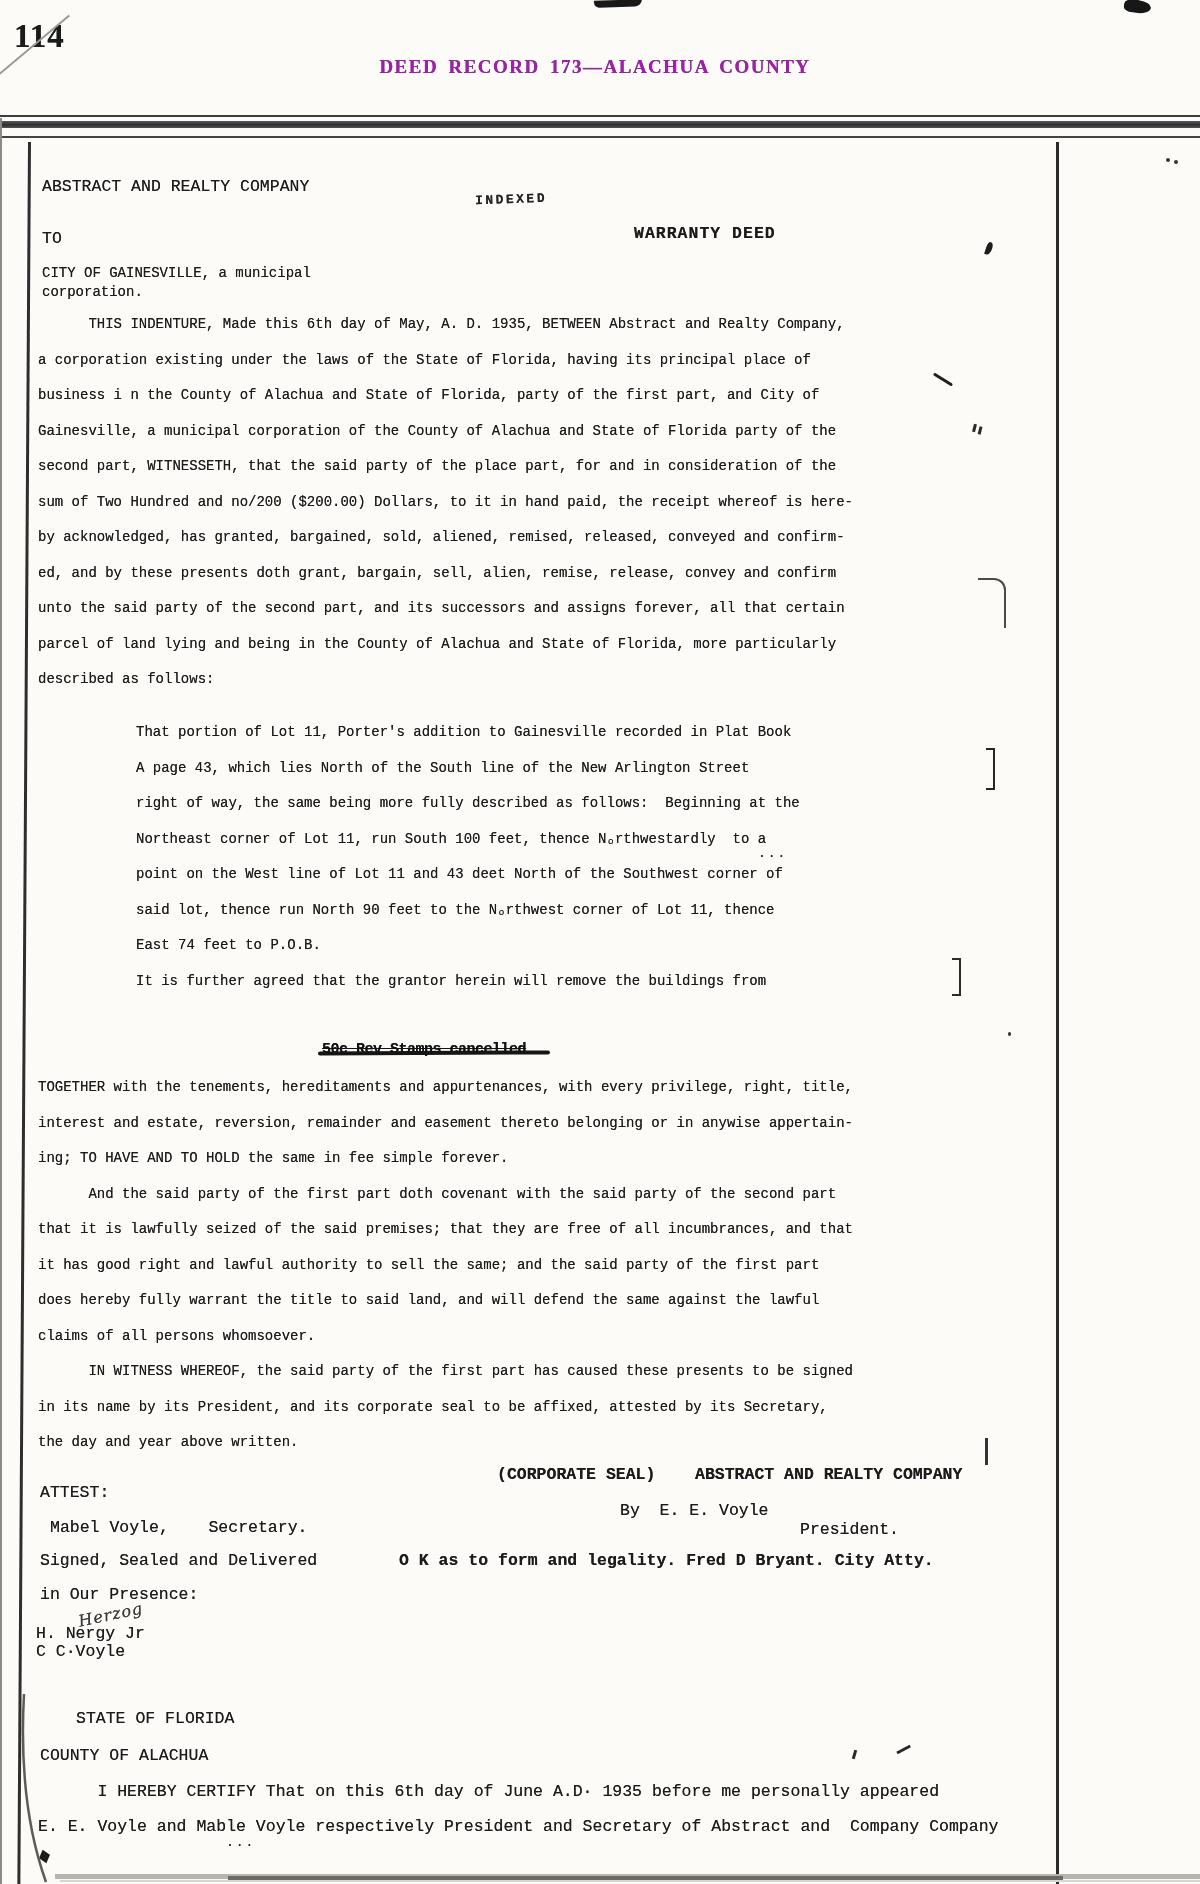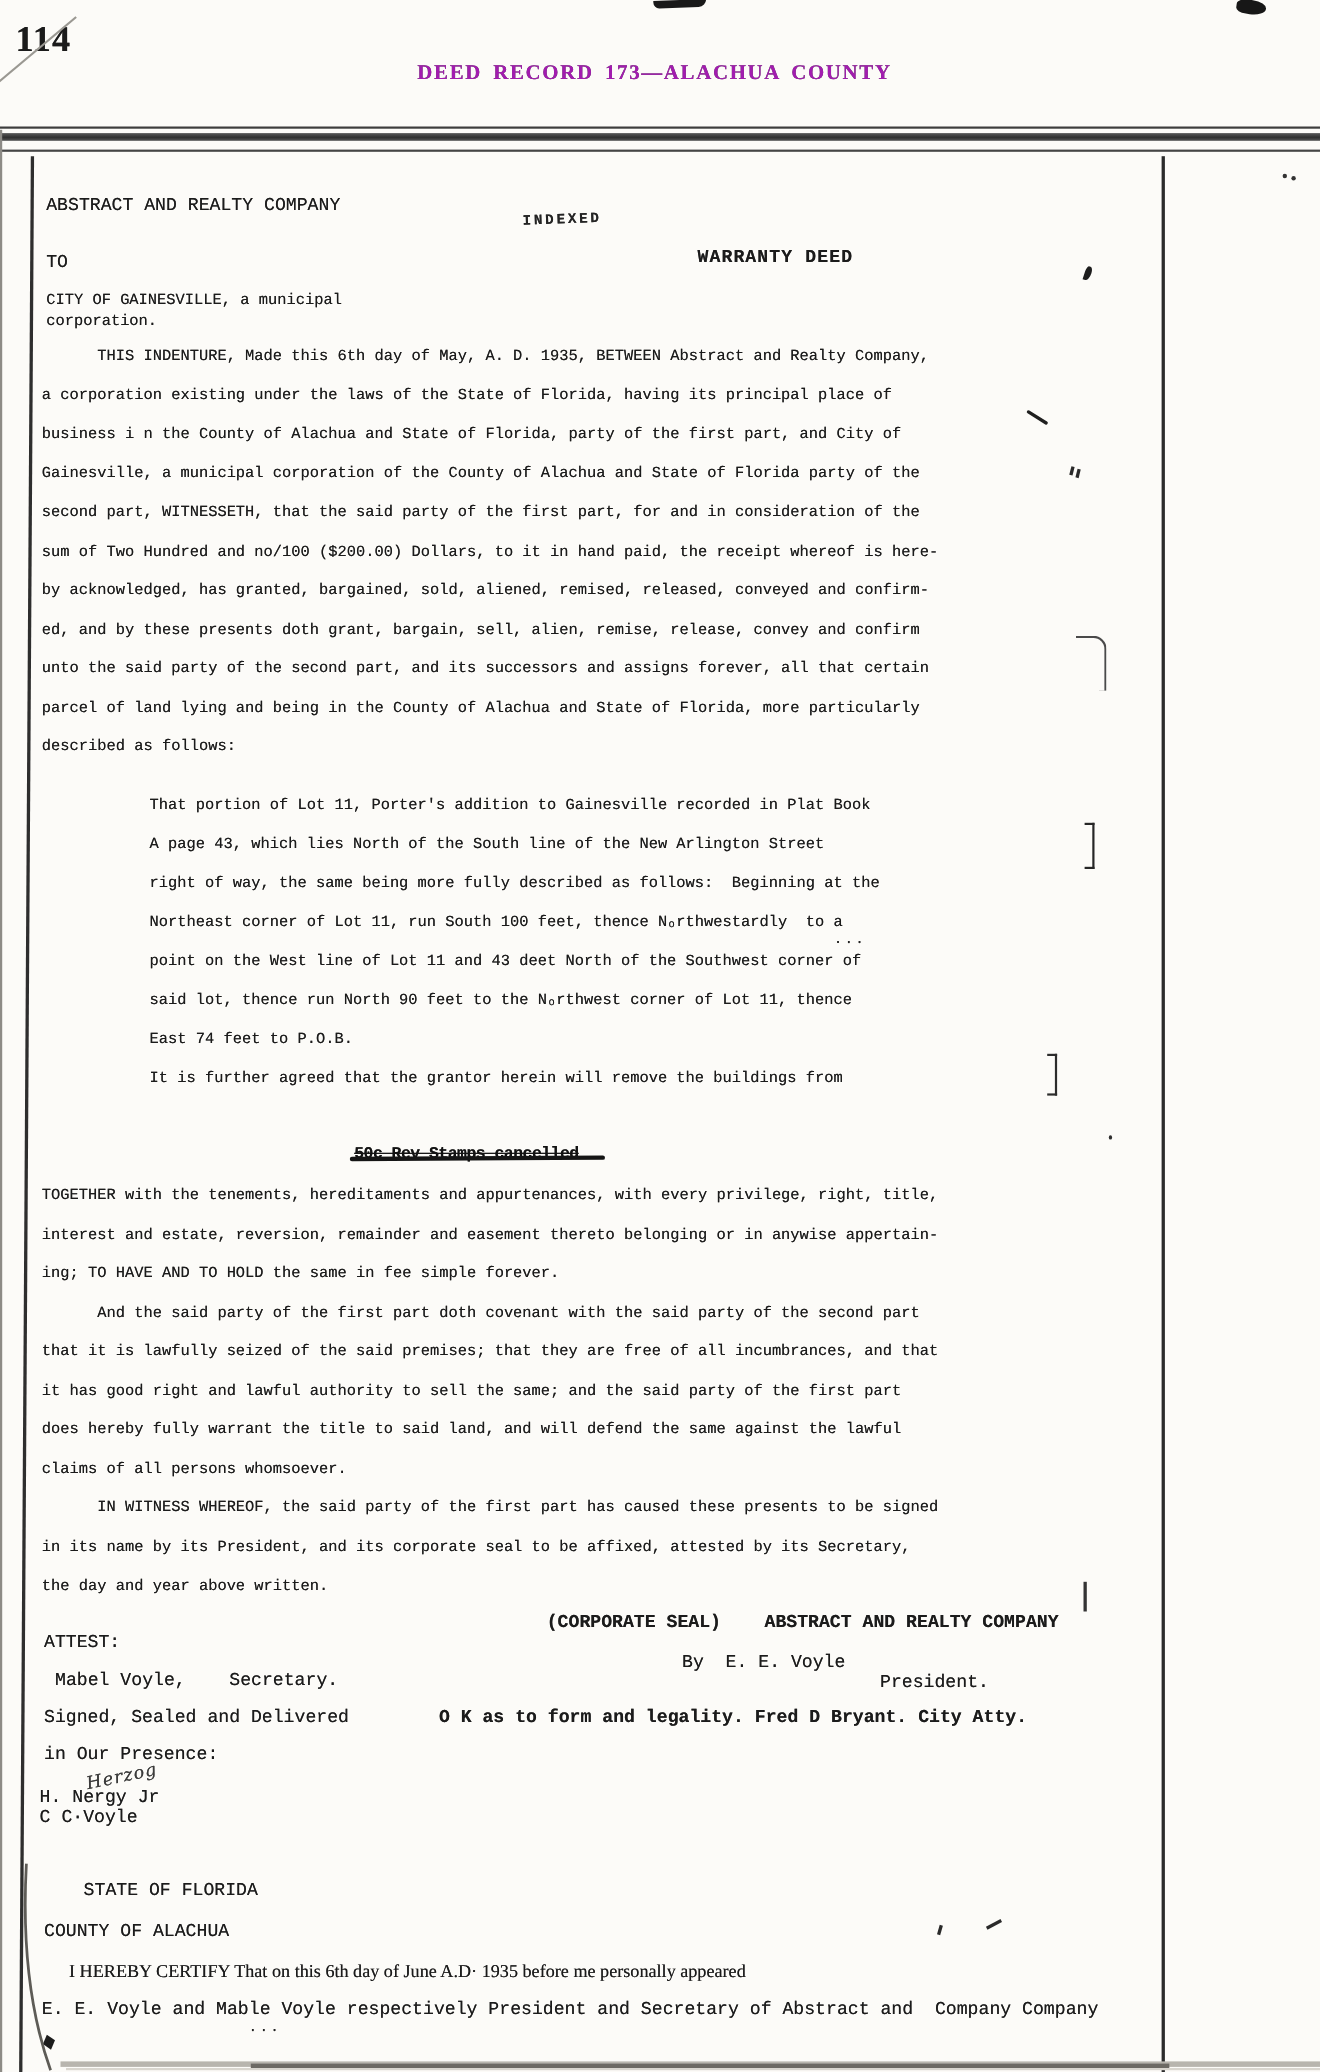--- a/index.html
+++ b/index.html
@@ -108,22 +108,22 @@
   <div class="abs" style="top:264px; left:42px;" data-name="caption-grantee">
       <div class="tline" data-name="text-line">CITY OF GAINESVILLE, a municipal</div>
       <div class="tline" data-name="text-line">corporation.</div>
     </div>
 
   <div class="abs" style="top:307px; left:38px;" data-name="opening-paragraph">
       <div class="tline" data-name="text-line">      THIS INDENTURE, Made this 6th day of May, A. D. 1935, BETWEEN Abstract and Realty Company,</div>
       <div class="tline" data-name="text-line">a corporation existing under the laws of the State of Florida, having its principal place of</div>
       <div class="tline" data-name="text-line">business i n the County of Alachua and State of Florida, party of the first part, and City of</div>
       <div class="tline" data-name="text-line">Gainesville, a municipal corporation of the County of Alachua and State of Florida party of the</div>
-      <div class="tline" data-name="text-line">second part, WITNESSETH, that the said party of the first part, for and in consideration of the</div>
-      <div class="tline" data-name="text-line">sum of Two Hundred and no/100 ($200.00) Dollars, to it in hand paid, the receipt whereof is here-</div>
+      <div class="tline" data-name="text-line">second part, WITNESSETH, that the said party of the place part, for and in consideration of the</div>
+      <div class="tline" data-name="text-line">sum of Two Hundred and no/200 ($200.00) Dollars, to it in hand paid, the receipt whereof is here-</div>
       <div class="tline" data-name="text-line">by acknowledged, has granted, bargained, sold, aliened, remised, released, conveyed and confirm-</div>
       <div class="tline" data-name="text-line">ed, and by these presents doth grant, bargain, sell, alien, remise, release, convey and confirm</div>
       <div class="tline" data-name="text-line">unto the said party of the second part, and its successors and assigns forever, all that certain</div>
       <div class="tline" data-name="text-line">parcel of land lying and being in the County of Alachua and State of Florida, more particularly</div>
       <div class="tline" data-name="text-line">described as follows:</div>
     </div>
   <div class="abs" style="top:715px; left:136px;" data-name="legal-description">
       <div class="tline" data-name="text-line">That portion of Lot 11, Porter's addition to Gainesville recorded in Plat Book</div>
       <div class="tline" data-name="text-line">A page 43, which lies North of the South line of the New Arlington Street</div>
       <div class="tline" data-name="text-line">right of way, the same being more fully described as follows:  Beginning at the</div>
@@ -161,21 +161,21 @@
   <div class="t" style="top:1518px; left:50px;" data-name="secretary-signature">Mabel Voyle,    Secretary.</div>
   <div class="t" style="top:1551px; left:40px;" data-name="signed-sealed-label">Signed, Sealed and Delivered</div>
   <div class="t ok-form" style="top:1551px; left:399px;" data-name="ok-as-to-form-note">O K as to form and legality. Fred D Bryant. City Atty.</div>
   <div class="t" style="top:1585px; left:40px;" data-name="presence-label">in Our Presence:</div>
   <div class="t handwritten" style="top:1605px; left:78px;" data-name="handwritten-herzog-signature">Herzog</div>
   <div class="t" style="top:1624px; left:36px;" data-name="witness-signature-1">H. Nergy Jr</div>
   <div class="t" style="top:1642px; left:36px;" data-name="witness-signature-2">C C·Voyle</div>
 
   <div class="t" style="top:1709px; left:40px;margin-left:36px;" data-name="notary-state-line">STATE OF FLORIDA</div>
   <div class="t" style="top:1746px; left:40px;" data-name="notary-county-line">COUNTY OF ALACHUA</div>
-  <div class="t" style="top:1782px; left:38px;font-family:Liberation Serif, serif;" data-name="notary-certify-line-1">      I HEREBY CERTIFY That on this 6th day of June A.D· 1935 before me personally appeared</div>
+  <div class="t" style="top:1782px; left:38px;" data-name="notary-certify-line-1">      I HEREBY CERTIFY That on this 6th day of June A.D· 1935 before me personally appeared</div>
   <div class="t" style="top:1817px; left:38px;" data-name="notary-certify-line-2">E. E. Voyle and Mable Voyle respectively President and Secretary of Abstract and  Company Company</div>
   <div class="t small-dots" style="top:1838px; left:226px;" data-name="underline-dots-mable">···</div>
 
   <div class="abs tear-top-mid" data-name="scan-tear-mark"></div>
   <div class="abs blob-top-right" data-name="scan-ink-blob"></div>
   <div class="abs crease-tl" data-name="scan-crease-line"></div>
   <div class="abs comma-mark" data-name="scan-speck-comma"></div>
   <div class="abs dotdot" data-name="scan-speck-dots"></div>
   <div class="abs stroke-1" data-name="scan-speck-stroke"></div>
   <div class="abs quote-1" data-name="scan-speck-quote"></div>

